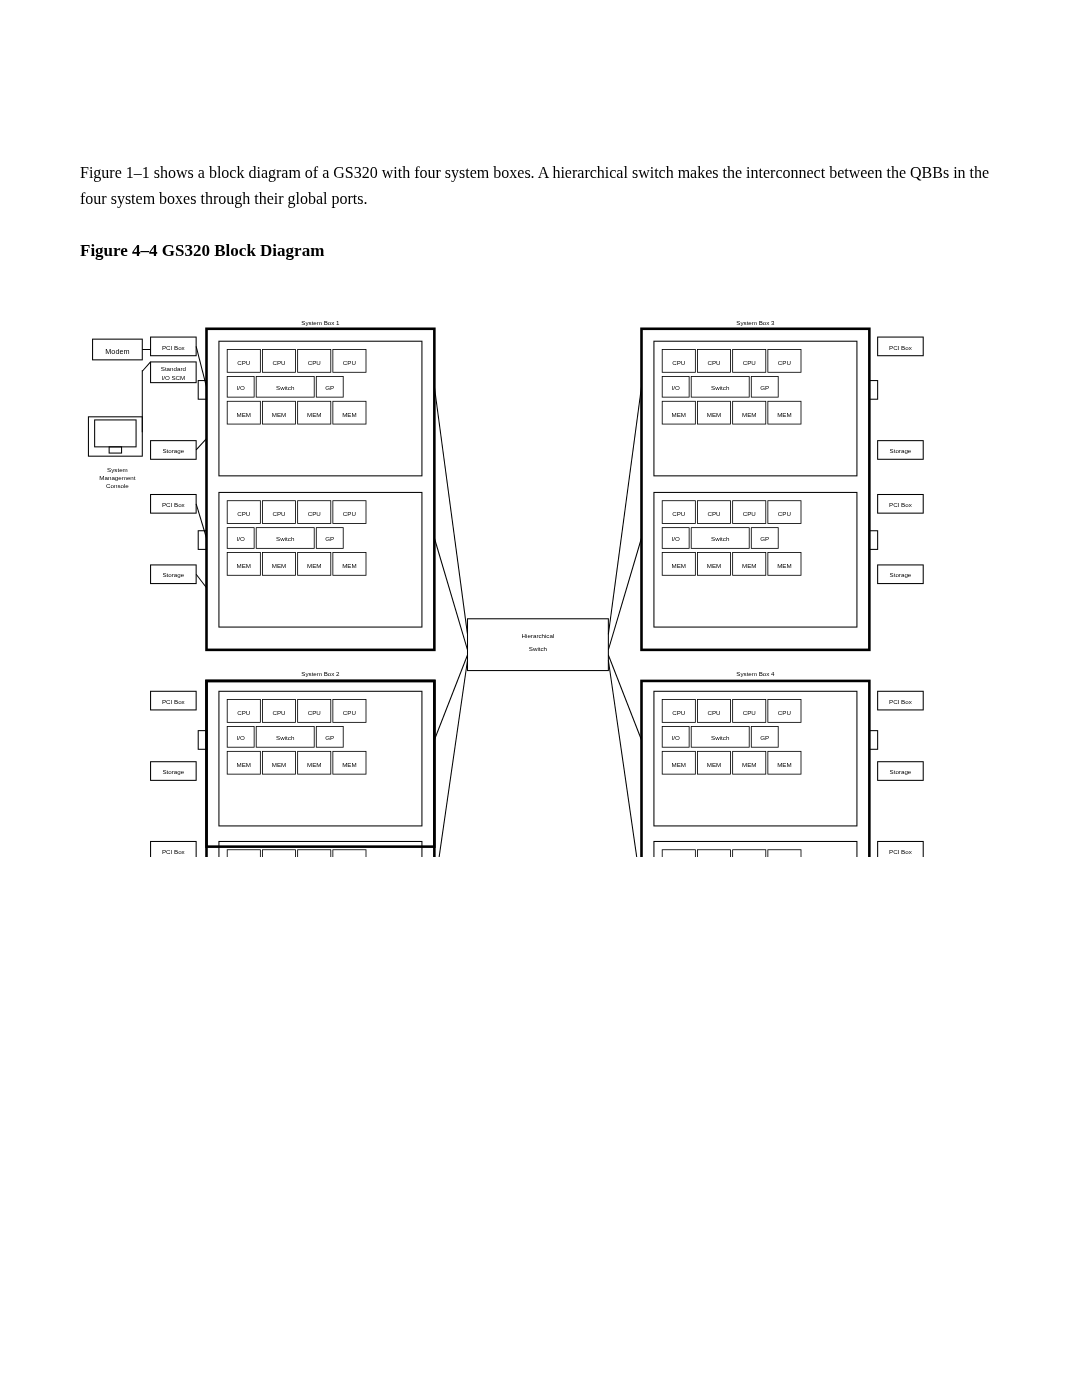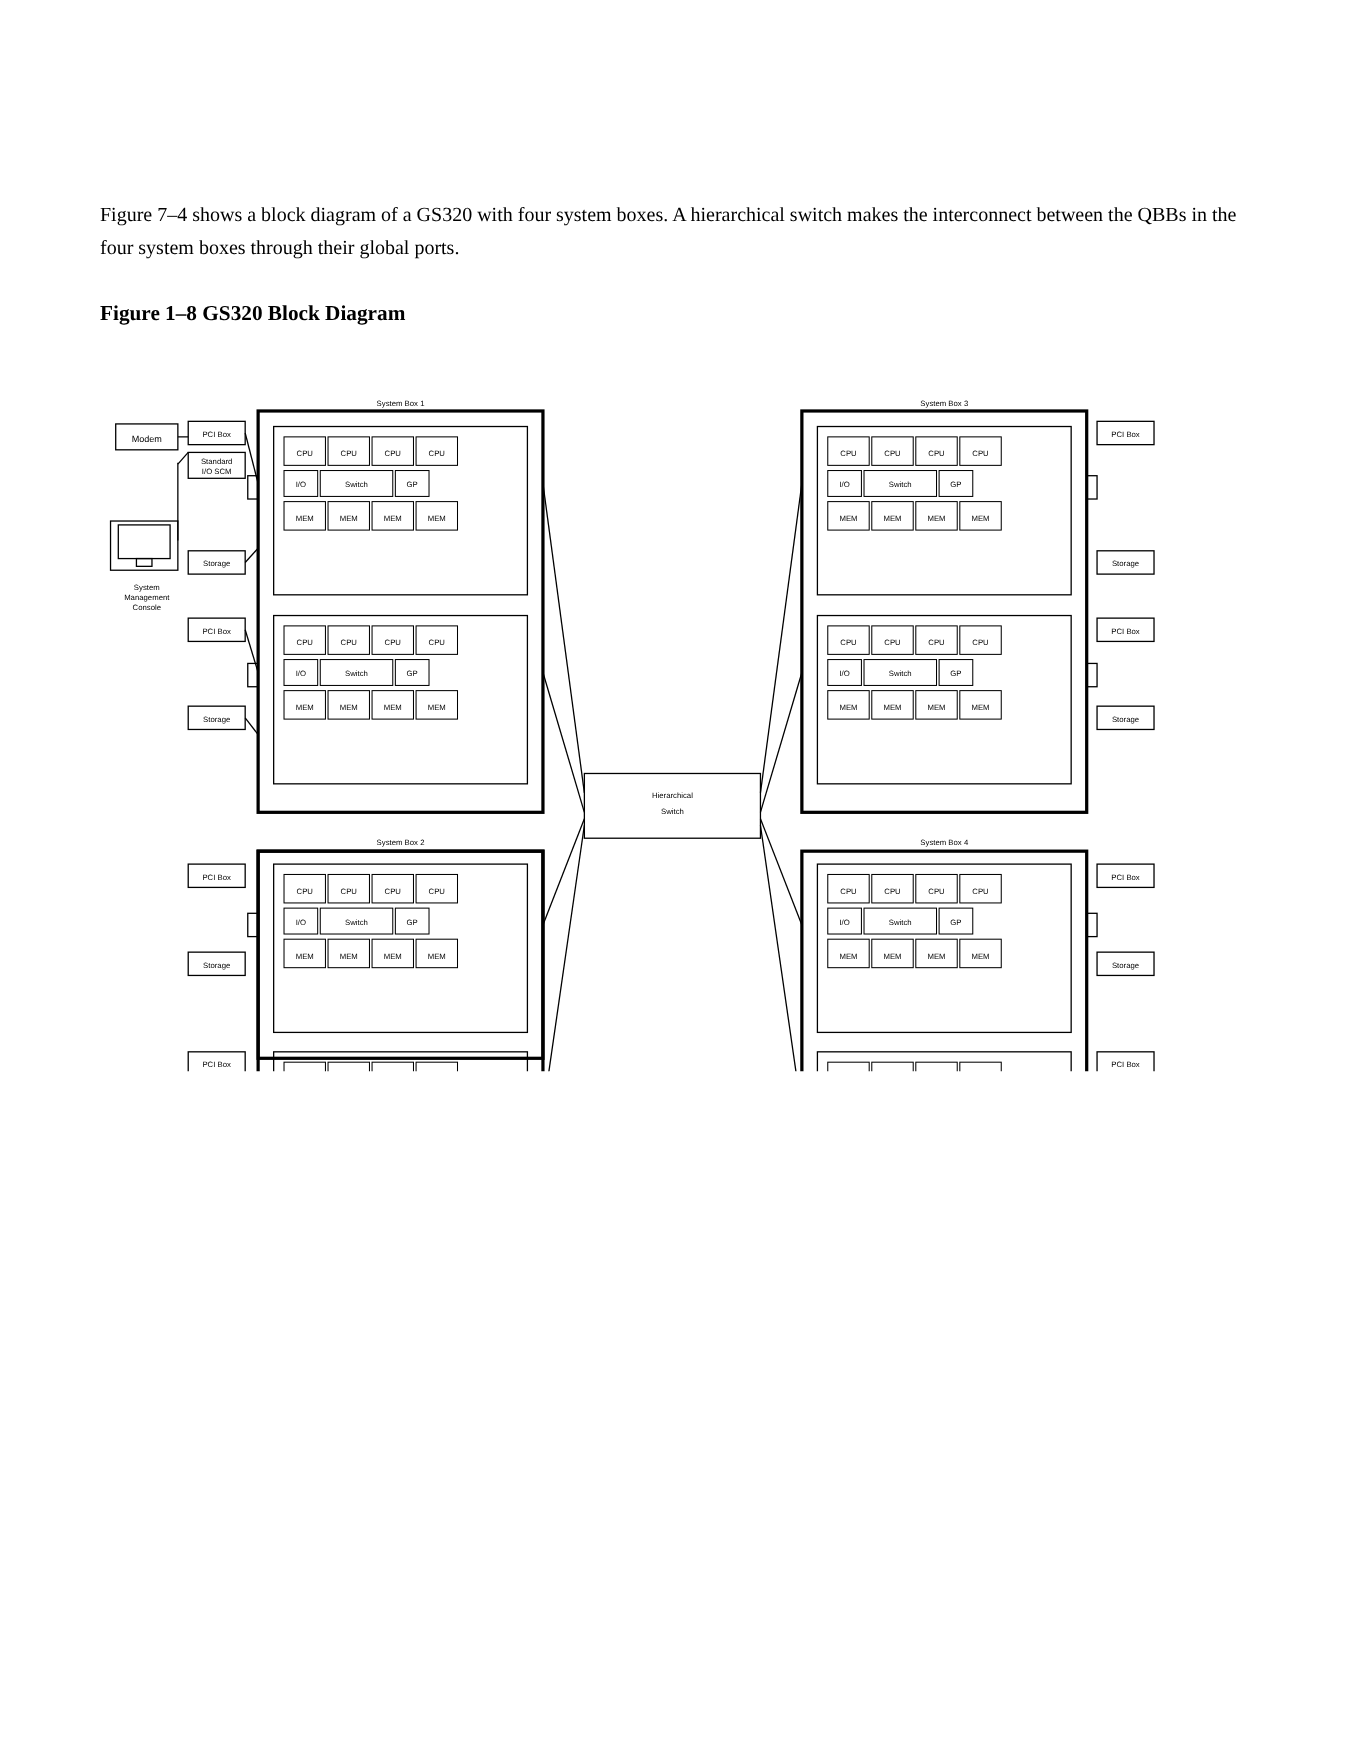--- a/index.html
+++ b/index.html
@@ -36,24 +36,24 @@
       position: relative;
       height: 580px;
     }
   </style>
 </head>
 <body>
 
 <div class="page">
 
   <div class="intro-text">
-    <span>Figure 7–4 shows a block diagram of a GS320 with four system boxes. A hierarchical switch makes the interconnect between the QBBs in the four system boxes through their global ports.</span>
+    <span>Figure 1–1 shows a block diagram of a GS320 with four system boxes. A hierarchical switch makes the interconnect between the QBBs in the four system boxes through their global ports.</span>
   </div>
 
-  <div class="figure-title">Figure 1–8  GS320 Block Diagram</div>
+  <div class="figure-title">Figure 4–4  GS320 Block Diagram</div>
 
   <div class="diagram-container">
     
     <svg viewBox="0 0 900 560" xmlns="http://www.w3.org/2000/svg" style="width:100%;height:100%;">
       <defs>
         <style>
           text { font-family: Arial, Helvetica, sans-serif; }
           .label-sm { font-size: 7px; }
           .label-xs { font-size: 6px; }
           .label-md { font-size: 8px; }

